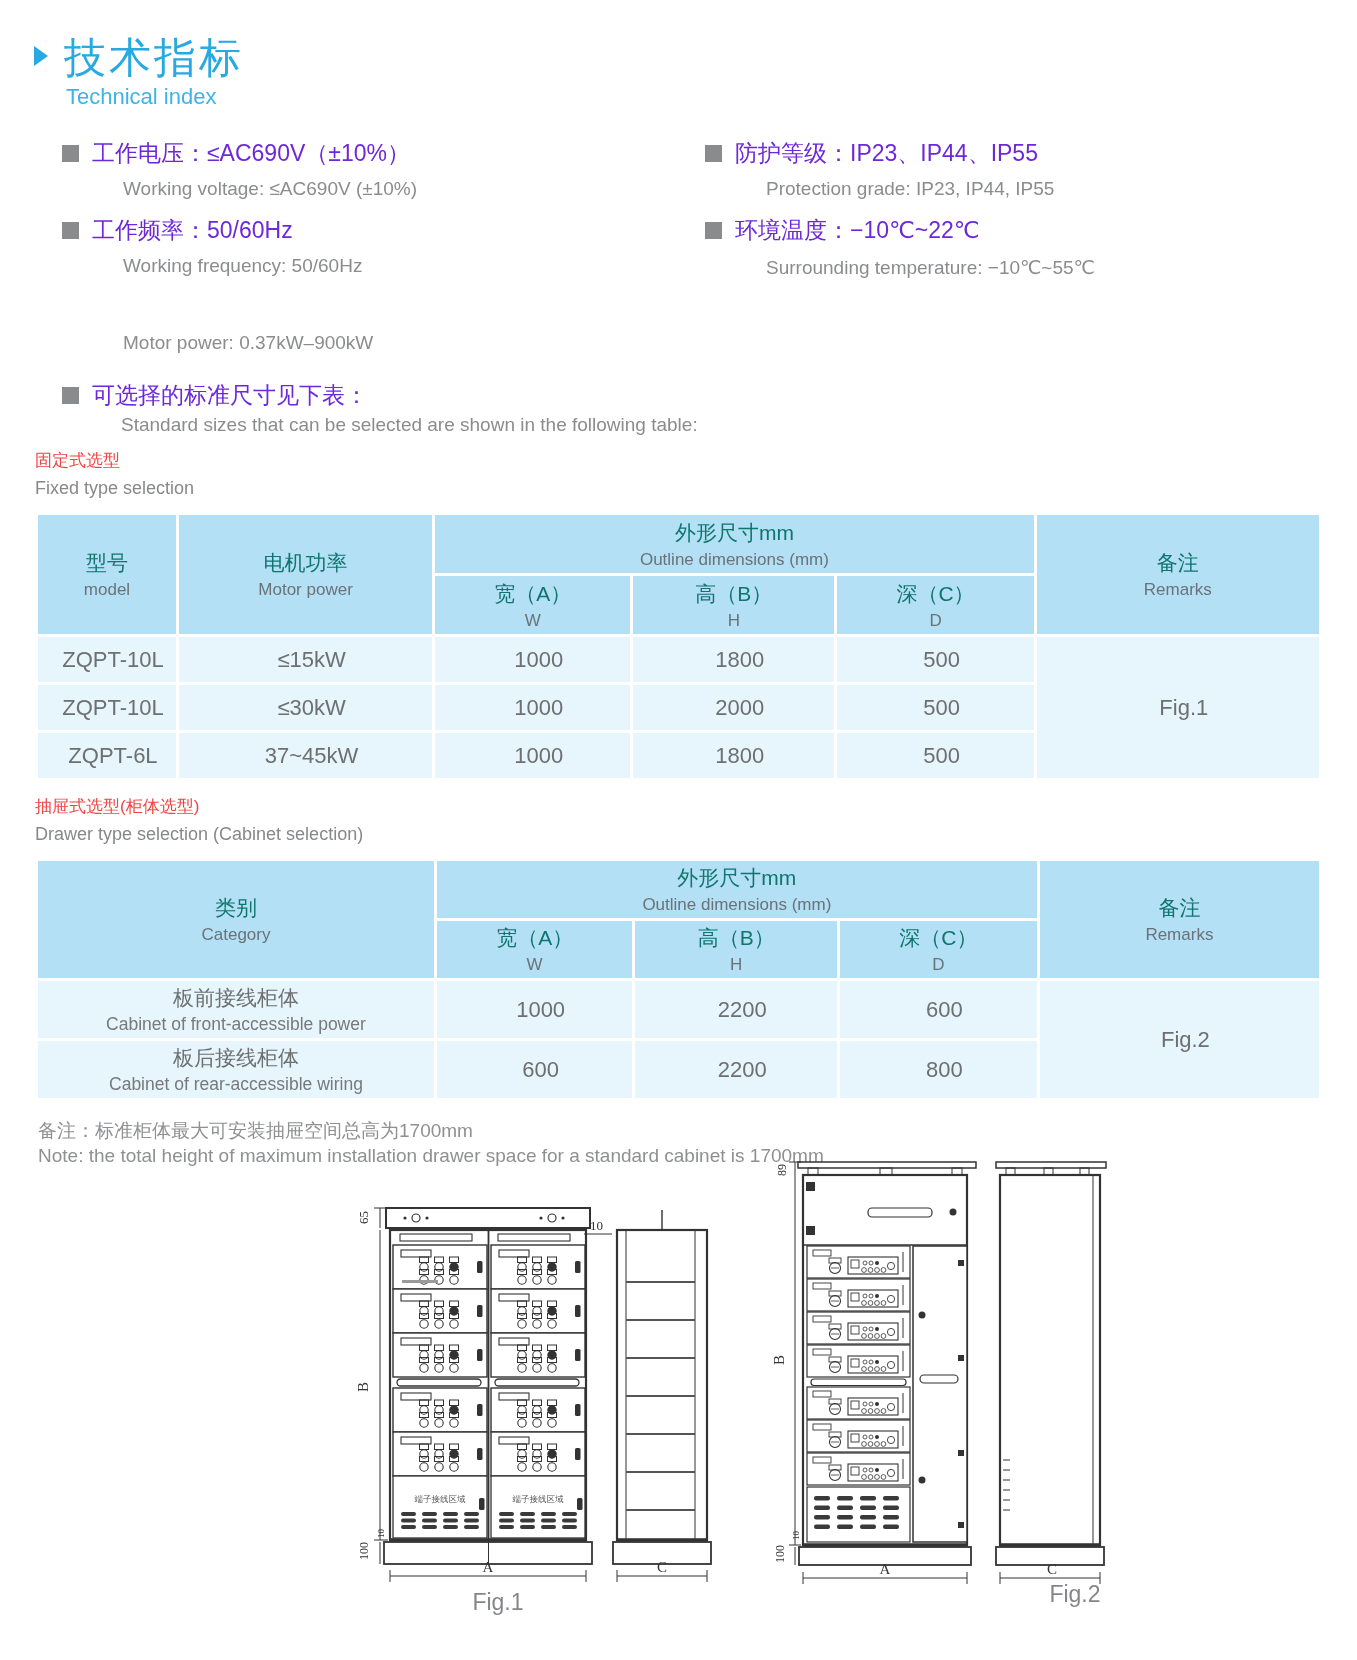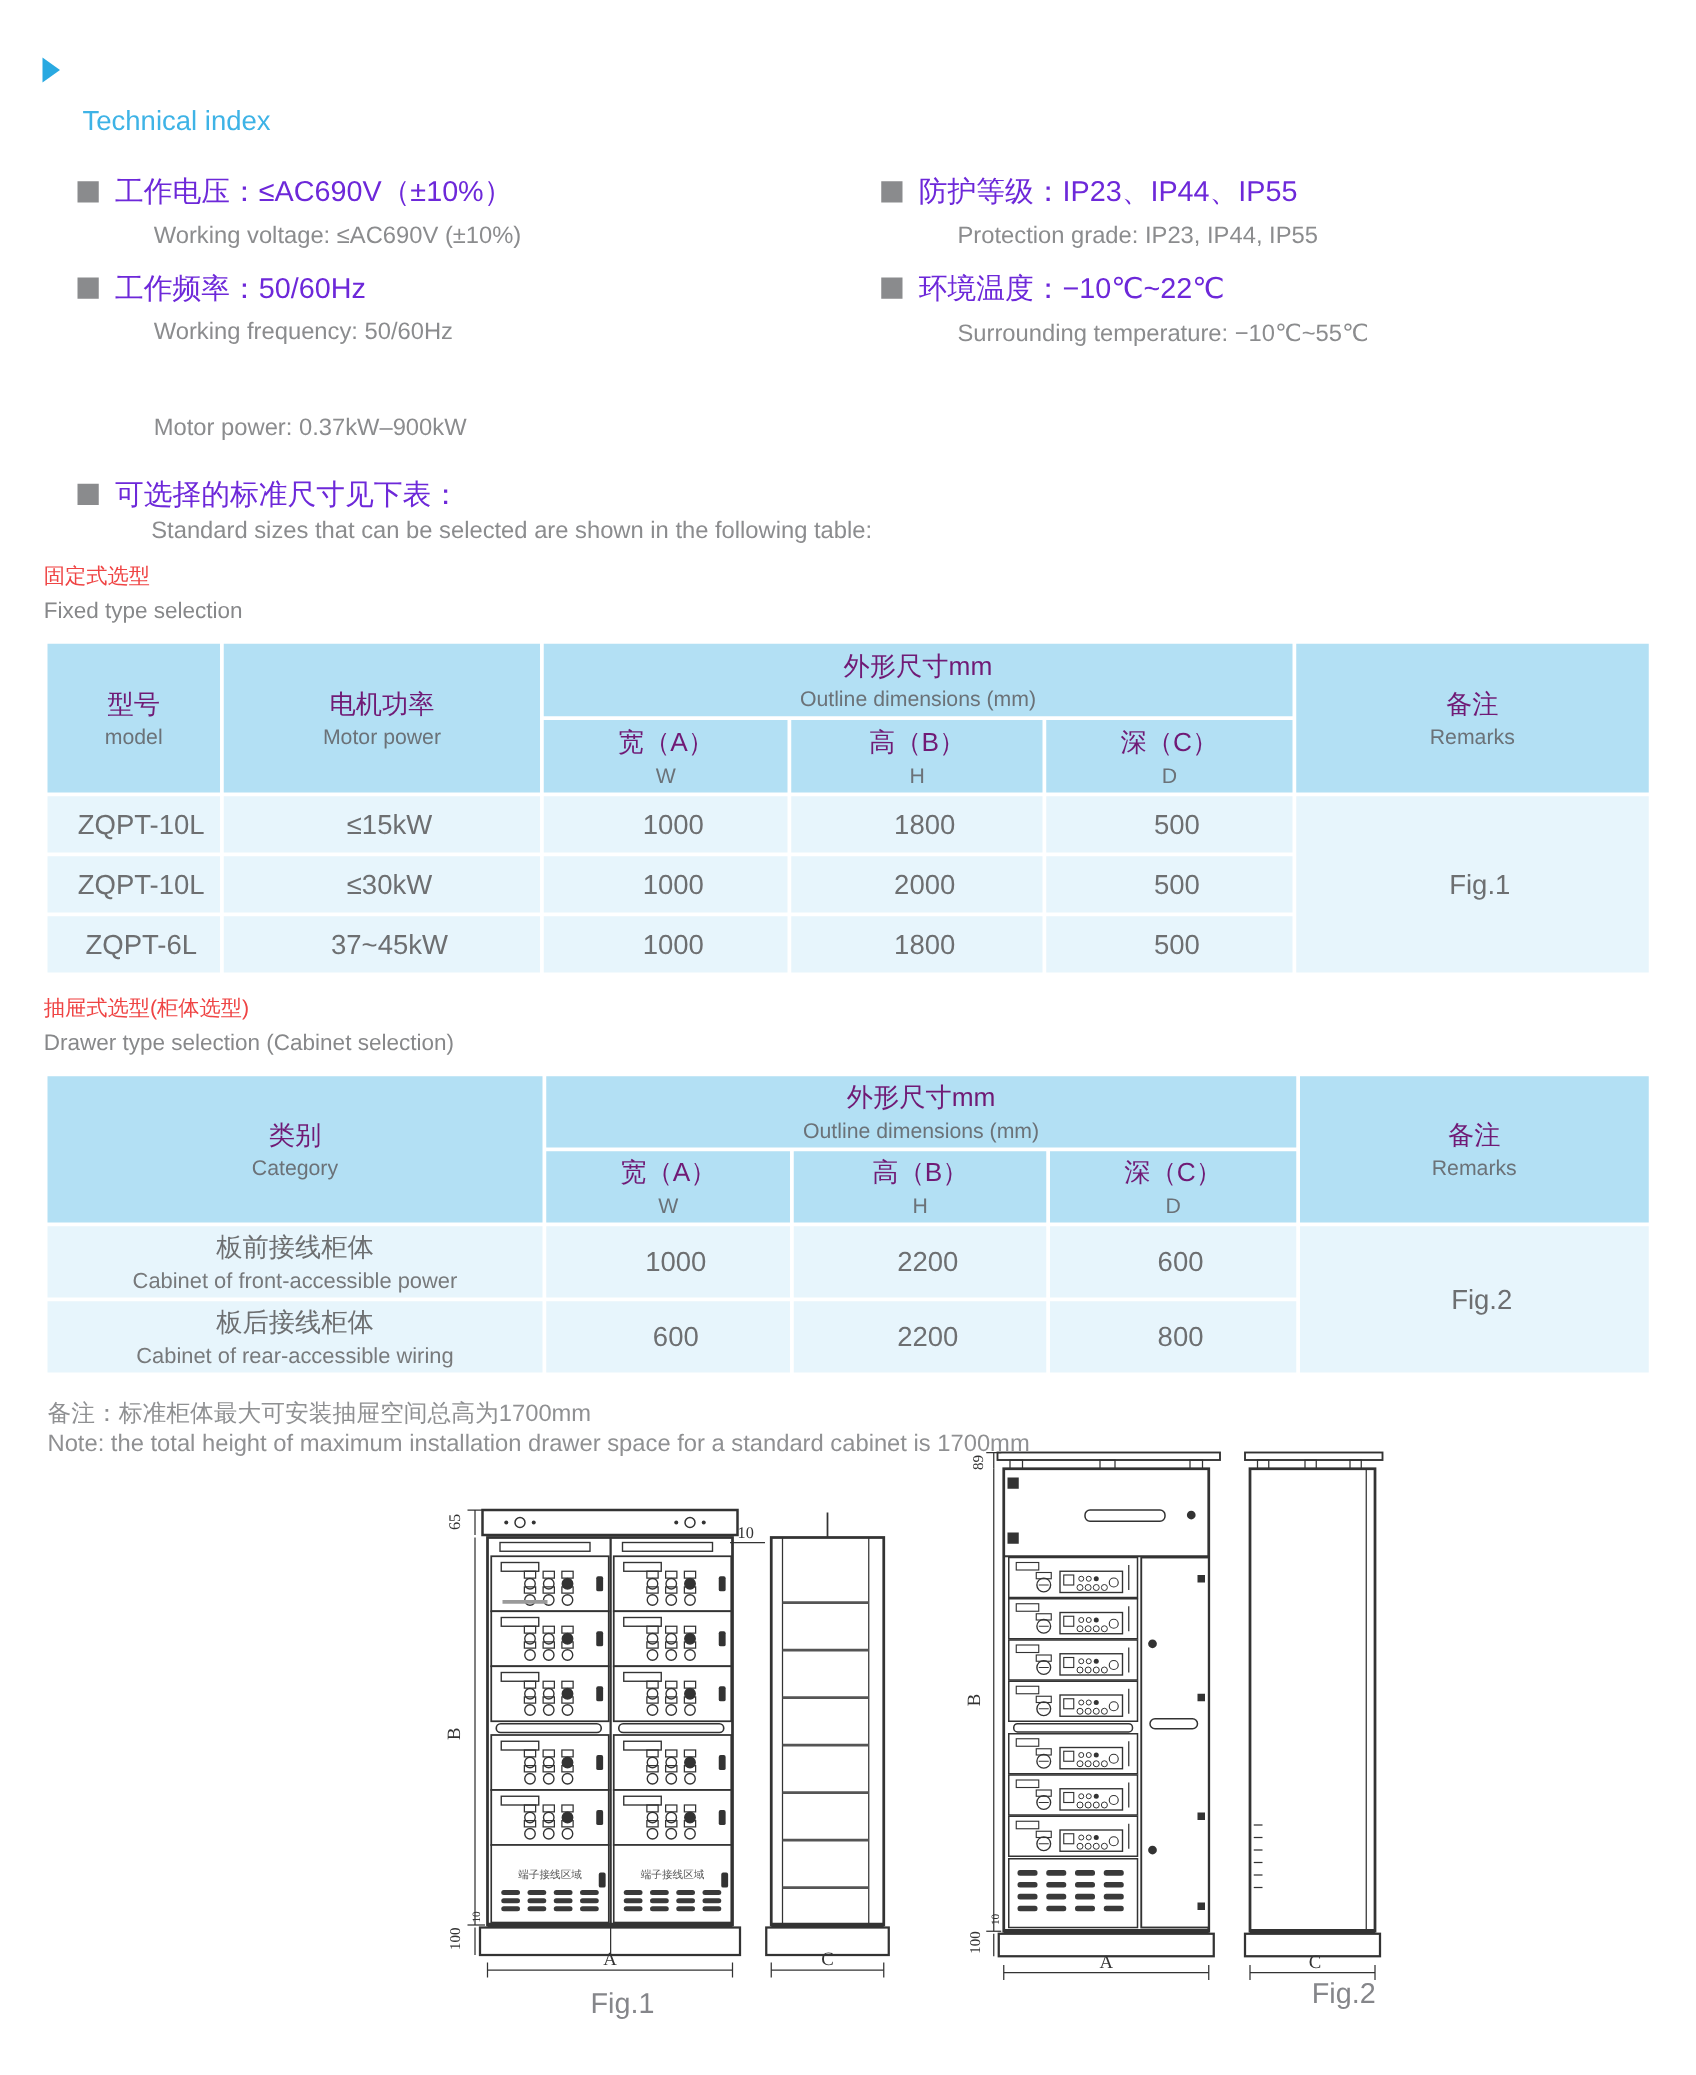--- a/index.html
+++ b/index.html
@@ -17,39 +17,40 @@
   .spec-en{font-size:19px;color:#8b8c8e;white-space:nowrap;margin-left:31px;}
   
   .sec-zh{font-size:17px;color:#ef4444;}
   .sec-en{font-size:18px;color:#87888a;}
   
   .tblwrap{position:absolute;left:35px;width:1287px;}
   table{border-collapse:separate;border-spacing:3px;table-layout:fixed;width:100%;}
   th,td{text-align:center;vertical-align:middle;padding:0;font-weight:normal;}
   thead th{background:#b3e0f4;}
   tbody td{background:#e7f5fc;}
-  .hz{font-size:21px;color:#701a75;}
+  .hz{font-size:21px;color:#0f766e;}
   .he{font-size:17px;color:#6b7278;margin-top:3px;}
   .num{font-size:22px;color:#6d6f71;padding-left:12px;}
   .cz{font-size:21px;color:#6d6f71;}
   .ce{font-size:17.5px;color:#77797b;margin-top:2px;}
   .t1 thead tr.r1 th{height:58px;} .t1 thead tr.r2 th{height:58px;} .t1 tbody tr{height:45px;}
   .t2 thead tr.r1 th{height:57px;} .t2 thead tr.r2 th{height:57px;} .t2 tbody tr{height:57px;}
   .notetxt{font-size:19px;color:#8f9092;white-space:nowrap;}
   
   svg text{font-family:"Liberation Serif","DejaVu Serif",serif;fill:#333;}
   svg text.cap{font-family:"Liberation Sans","DejaVu Sans",sans-serif;fill:#85868a;}
   svg text.tiny{font-family:"Liberation Sans","DejaVu Sans",sans-serif;fill:#555;}
 </style>
 </head>
 <body>
 
 <div class="page">
 
   <div class="tri"></div>
+  <div class="abs title-zh">技术指标</div>
   <div class="abs title-en">Technical index</div>
 
   <div class="abs spec-zh" style="left:62px;top:138px">
     <span class="bullet"></span>
     <span>工作电压：≤AC690V（±10%）</span>
   </div>
   <div class="abs spec-en" style="left:92px;top:178px">Working voltage: ≤AC690V (±10%)</div>
 
   <div class="abs spec-zh" style="left:62px;top:215px">
     <span class="bullet"></span>

